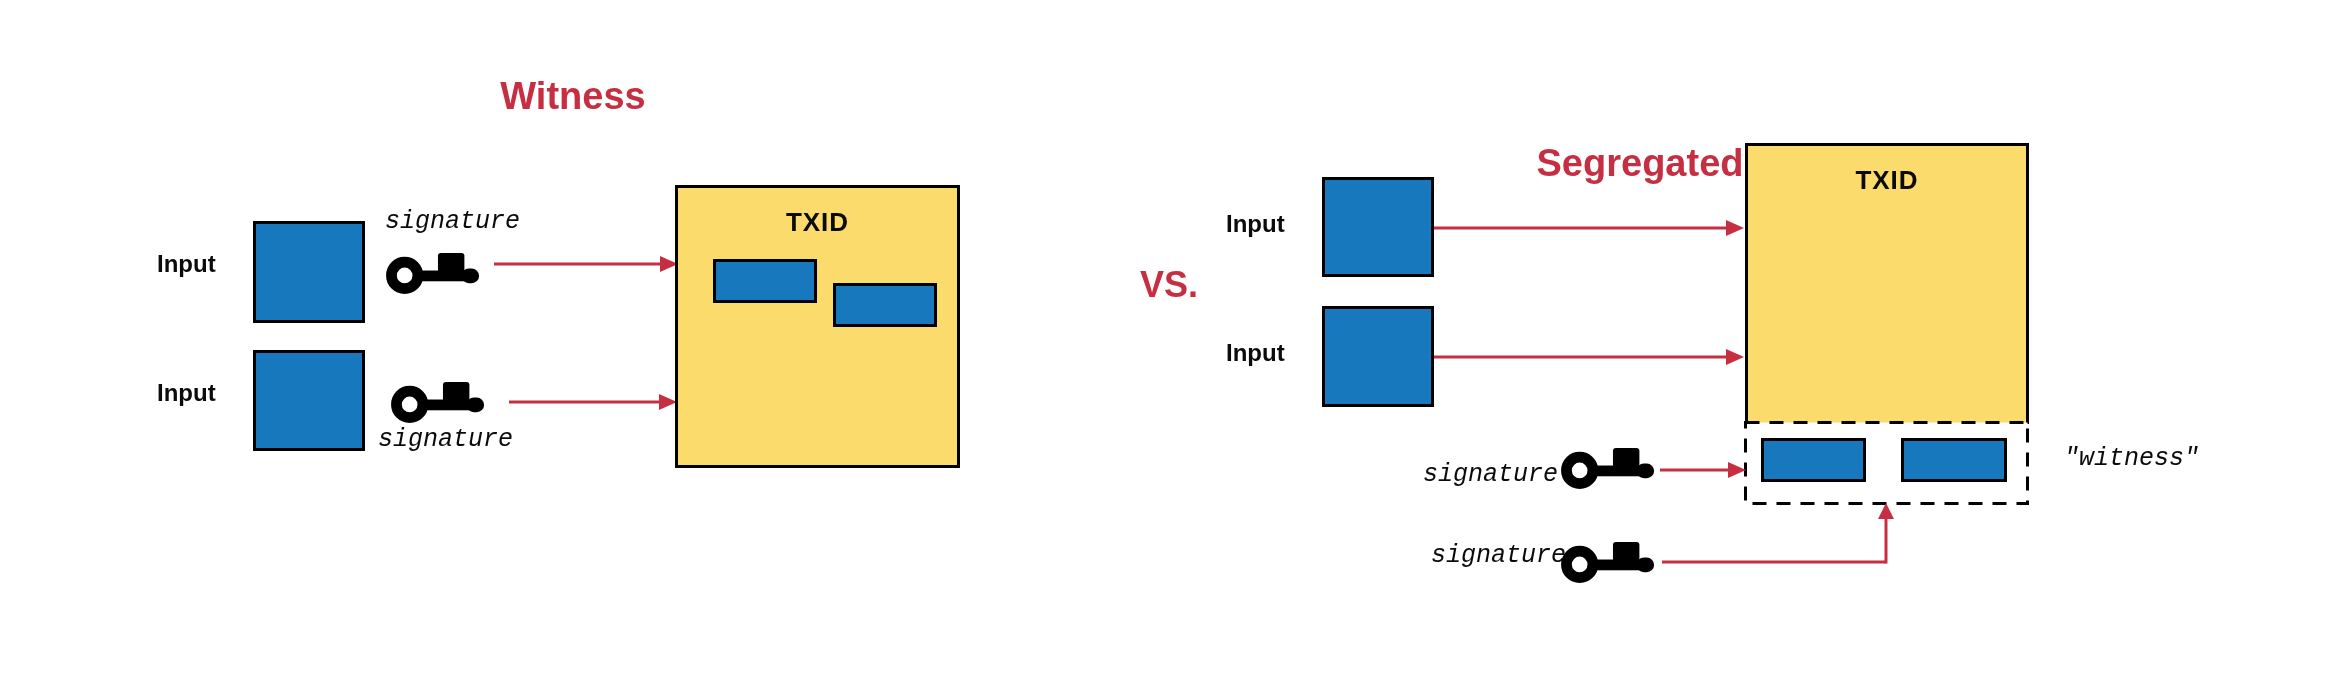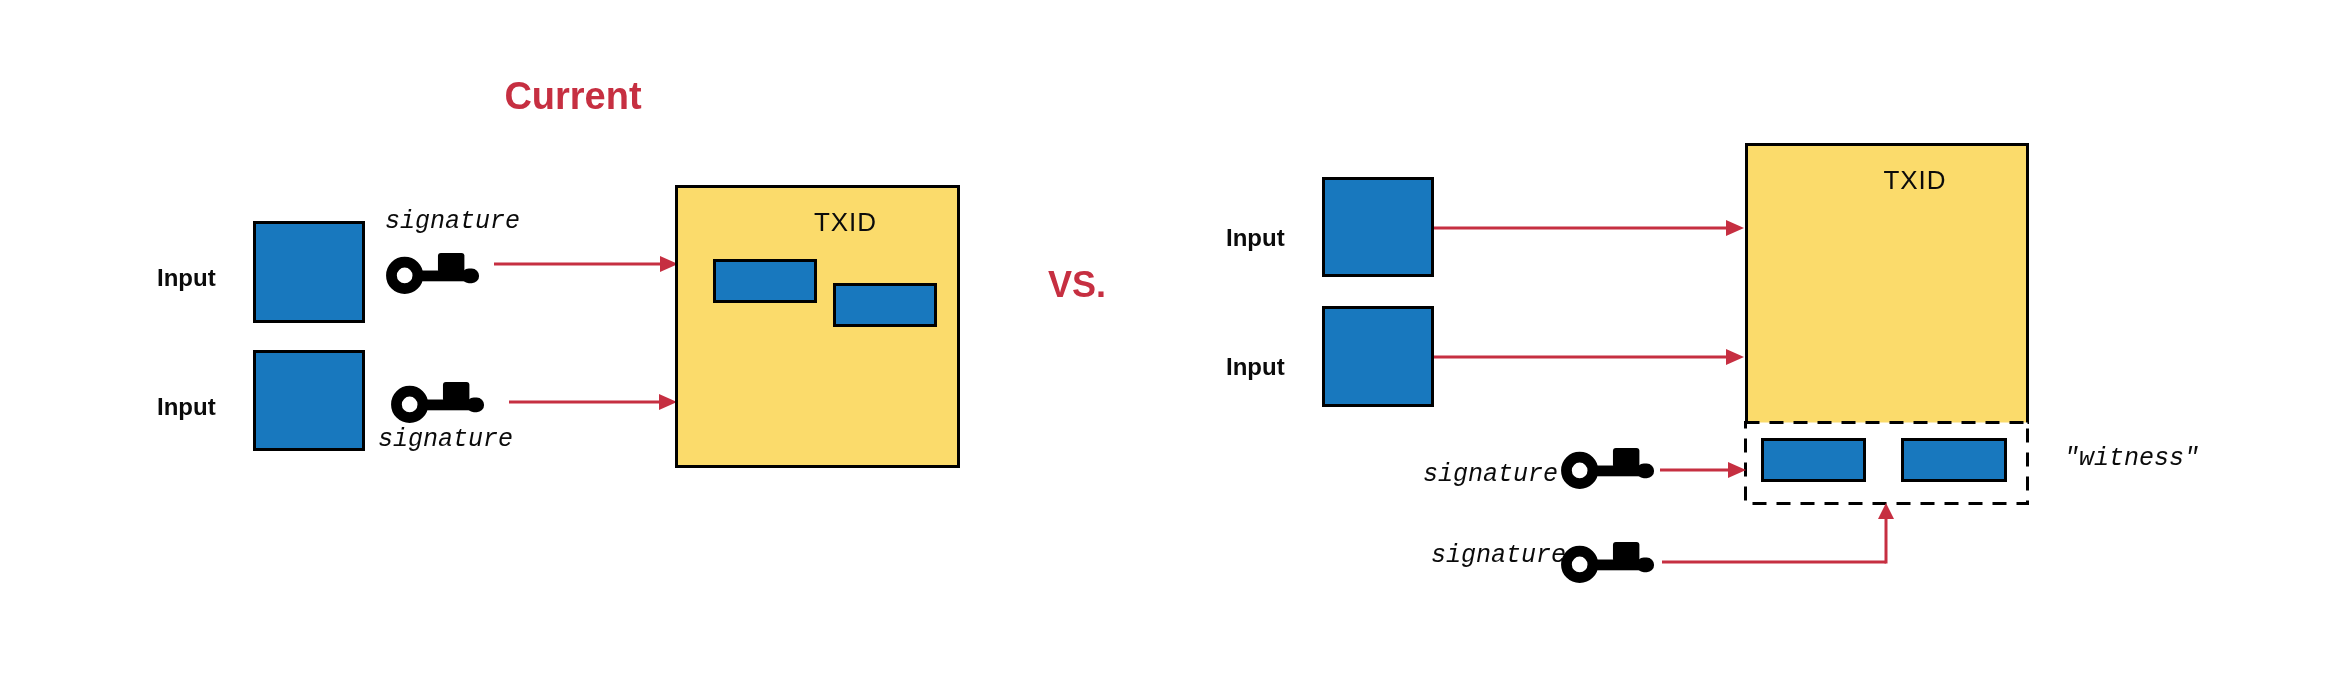--- a/index.html
+++ b/index.html
@@ -5,41 +5,41 @@
   :root{
     --blue:#1878BE; --yellow:#FBDB6B; --red:#C62F41; --ink:#000000; --bg:#FFFFFF;
   }
   html,body{margin:0;padding:0;background:var(--bg);}
   #canvas{
     position:relative;width:2349px;height:679px;background:var(--bg);
     font-family:"Liberation Sans", sans-serif;color:var(--ink);overflow:hidden;
   }
   .abs{position:absolute;}
   .title{font-weight:bold;font-size:38px;color:var(--red);text-align:center;line-height:48px;white-space:pre;}
-  .vs{font-weight:bold;font-size:36px;color:var(--red);text-align:left;}
-  .inlabel{font-weight:bold;font-size:24px;color:#0b0b0b;margin-top:14px;}
+  .vs{font-weight:bold;font-size:36px;color:var(--red);text-align:right;}
+  .inlabel{font-weight:bold;font-size:24px;color:#0b0b0b;}
   .sig{font-style:italic;font-size:25px;color:#0b0b0b;white-space:nowrap;font-family:Liberation Mono, monospace;}
   .sq{background:var(--blue);border:3px solid var(--ink);}
   .bar{background:var(--blue);border:3px solid var(--ink);}
   .txidbox{background:var(--yellow);border:3px solid var(--ink);}
   .txidbox.open-bottom{border-bottom:none;}
-  .txid{font-weight:normal;font-size:26px;letter-spacing:1px;text-align:center;color:#0b0b0b;margin-left:28px;}
+  .txid{font-weight:bold;font-size:26px;letter-spacing:1px;text-align:center;color:#0b0b0b;}
   svg{display:block;overflow:visible;}
   .redline{stroke:var(--red);stroke-width:3;}
   .redfill{fill:var(--red);}
   .inkfill{fill:var(--ink);}
 </style>
 </head>
 <body>
 
 <div id="canvas">
 
   <div class="abs" style="left:0;top:0;width:1040px;height:679px;">
 
-    <div class="abs title" style="left:423px;top:72px;width:300px;">Current</div>
+    <div class="abs title" style="left:423px;top:72px;width:300px;">Witness</div>
 
     <div class="abs inlabel" style="left:157px;top:250px;">Input</div>
     <div class="abs sq" style="left:253px;top:221px;width:106px;height:96px;"></div>
     <div class="abs sig" style="left:385px;top:207px;">signature</div>
     <svg class="abs" style="left:385px;top:248px;" width="102" height="47" viewBox="0 0 104 48">
       <circle cx="20" cy="28" r="13.5" fill="none" class="redline" style="stroke:var(--ink);stroke-width:11;"></circle>
       <rect x="32" y="23" width="52" height="11" class="inkfill"></rect>
       <rect x="78" y="21" width="18" height="15" rx="7.5" class="inkfill"></rect>
       <rect x="54" y="5" width="27" height="20" rx="3" class="inkfill"></rect>
     </svg>
@@ -66,20 +66,21 @@
     <div class="abs txid" style="left:675px;top:207px;width:285px;">TXID</div>
     <div class="abs bar" style="left:713px;top:259px;width:98px;height:38px;"></div>
     <div class="abs bar" style="left:833px;top:283px;width:98px;height:38px;"></div>
   </div>
 
   <div class="abs vs" style="left:1048px;top:264px;width:150px;">VS.</div>
 
   <div class="abs" style="left:1040px;top:0;width:1309px;height:679px;">
 
     <div class="abs title" style="left:450px;top:43px;width:300px;">
+      <div>Segregated</div>
     </div>
 
     <div class="abs inlabel" style="left:186px;top:210px;">Input</div>
     <div class="abs sq" style="left:282px;top:177px;width:106px;height:94px;"></div>
     <svg class="abs" style="left:392px;top:216px;" width="318" height="24" viewBox="0 0 318 24">
       <line x1="2" y1="12" x2="296" y2="12" class="redline"></line>
       <polygon points="294,4 312,12 294,20" class="redfill"></polygon>
     </svg>
 
     <div class="abs inlabel" style="left:186px;top:339px;">Input</div>

